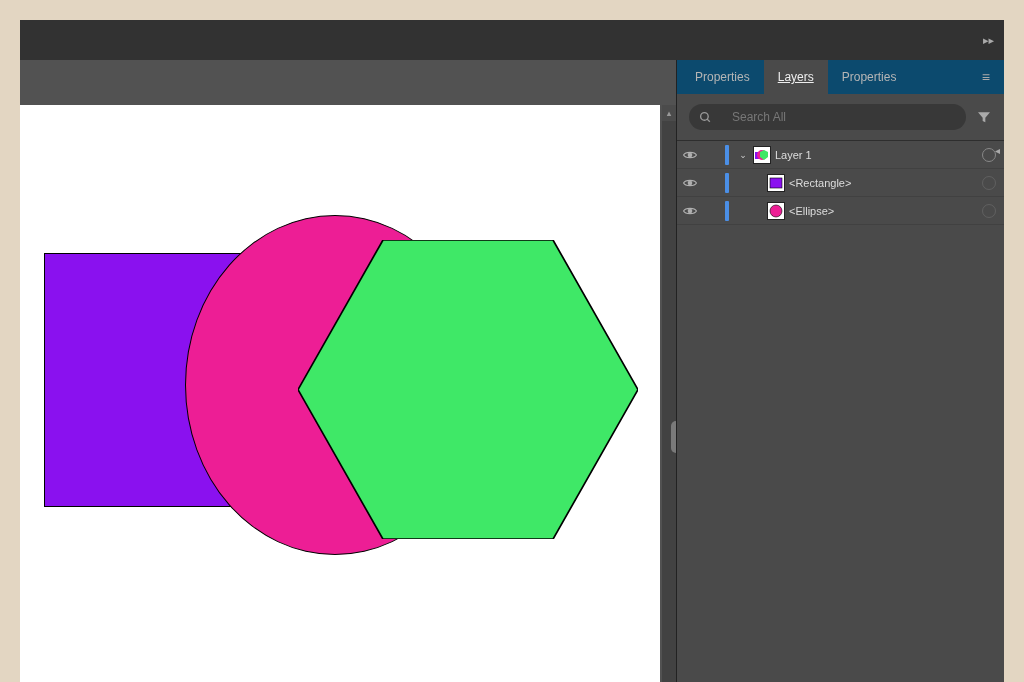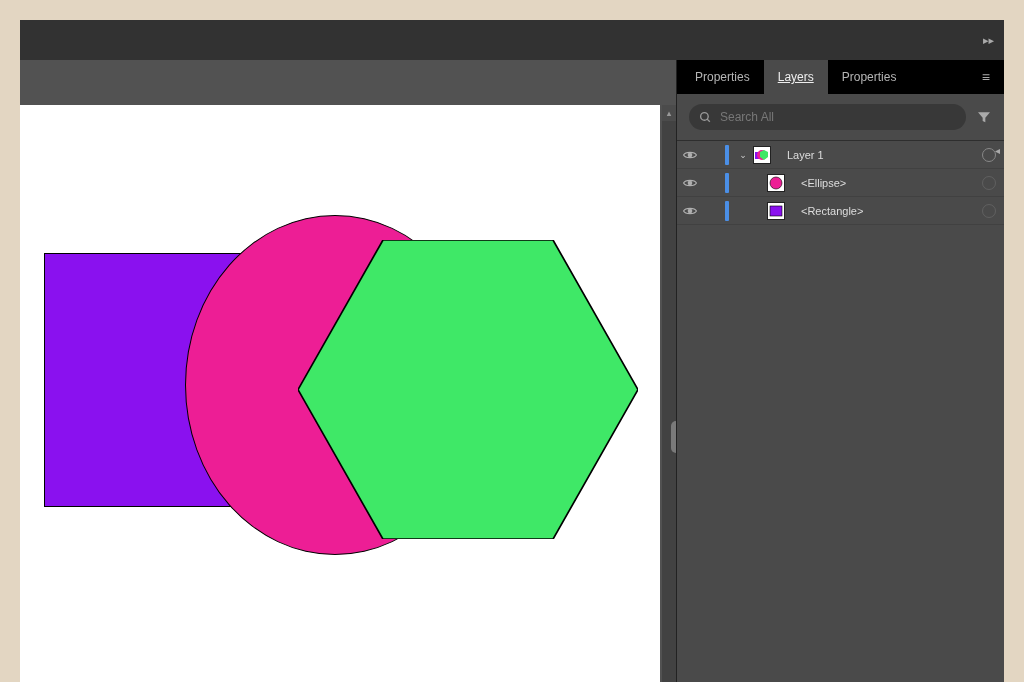--- a/index.html
+++ b/index.html
@@ -114,21 +114,21 @@
     width: 328px;
     background: #383838;
     display: flex;
     flex-direction: column;
     border-left: 1px solid #222;
   }
   .tabs {
     display: flex;
     align-items: center;
     height: 34px;
-    background: #000000;
+    background: #0c4a6e;
     padding: 0 4px;
   }
   .tab {
     padding: 0 14px;
     height: 34px;
     display: flex;
     align-items: center;
     color: #b5b5b5;
     font-size: 12px;
     cursor: pointer;
@@ -155,21 +155,21 @@
   }
   .search-box {
     flex: 1;
     background: #383838;
     border-radius: 14px;
     height: 26px;
     display: flex;
     align-items: center;
     padding: 0 10px;
     color: #888;
-    gap: 8px;
+    gap: 20px;
   }
   .search-box input {
     flex: 1;
     background: transparent;
     border: none;
     outline: none;
     color: #bbb;
     font-size: 12px;
   }
   .search-box input::placeholder { color: #777; }
@@ -220,21 +220,21 @@
     height: 18px;
     border: 1px solid #222;
     background: #fff;
     display: flex;
     align-items: center;
     justify-content: center;
     flex-shrink: 0;
   }
   .thumb svg { display: block; }
   .lname {
-    margin-left: 12px;
+    margin-left: 0;
     color: #ddd;
     font-size: 11px;
     flex: 1;
     white-space: nowrap;
     overflow: hidden;
   }
   .target-col {
     width: 14px;
     height: 14px;
     border: 1.5px solid #888;
@@ -332,43 +332,43 @@
             <svg width="14" height="10" viewBox="0 0 24 16" fill="none" stroke="#b0b0b0" stroke-width="2">
                 <path d="M1 8 C4 2 20 2 23 8 C20 14 4 14 1 8 Z"></path>
                 <circle cx="12" cy="8" r="3" fill="#b0b0b0"></circle>
               </svg>
           </span>
           <span class="lock-col"></span>
           <span class="color-strip"></span>
           <span class="tree-spacer" style="width:26px"></span>
           <span class="thumb">
             <svg width="16" height="16" viewBox="0 0 16 16">
-                <circle cx="8" cy="8" r="6" fill="#ed1e95" stroke="#000" stroke-width="0.6"></circle>
-              </svg>
-          </span>
-          <span class="lname">&lt;Ellipse&gt;</span>
+                <rect x="2" y="3" width="12" height="10" fill="#8a11ef" stroke="#000" stroke-width="0.6"></rect>
+              </svg>
+          </span>
+          <span class="lname">&lt;Rectangle&gt;</span>
           <span class="target-col dim"></span>
         </div>
 
         <div class="layer-row">
           <span class="vis-col">
             <svg width="14" height="10" viewBox="0 0 24 16" fill="none" stroke="#b0b0b0" stroke-width="2">
                 <path d="M1 8 C4 2 20 2 23 8 C20 14 4 14 1 8 Z"></path>
                 <circle cx="12" cy="8" r="3" fill="#b0b0b0"></circle>
               </svg>
           </span>
           <span class="lock-col"></span>
           <span class="color-strip"></span>
           <span class="tree-spacer" style="width:26px"></span>
           <span class="thumb">
             <svg width="16" height="16" viewBox="0 0 16 16">
-                <rect x="2" y="3" width="12" height="10" fill="#8a11ef" stroke="#000" stroke-width="0.6"></rect>
-              </svg>
-          </span>
-          <span class="lname">&lt;Rectangle&gt;</span>
+                <circle cx="8" cy="8" r="6" fill="#ed1e95" stroke="#000" stroke-width="0.6"></circle>
+              </svg>
+          </span>
+          <span class="lname">&lt;Ellipse&gt;</span>
           <span class="target-col dim"></span>
         </div>
 
       </div>
     </div>
 
   </div>
 </div>
 
 </body></html>

